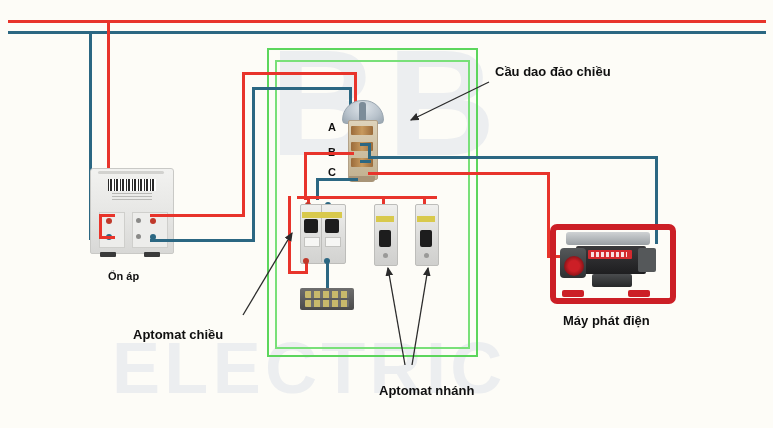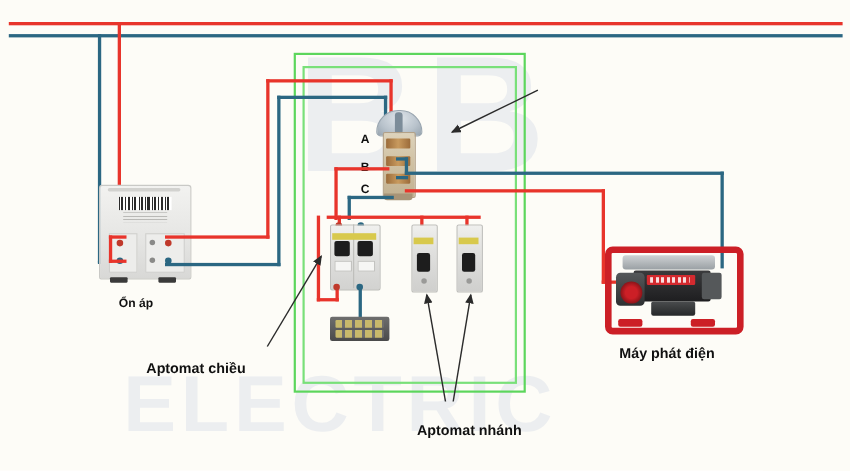--- a/index.html
+++ b/index.html
@@ -187,18 +187,19 @@
     </defs>
 
     <line x1="489" y1="82" x2="411" y2="120" stroke="#2b2b2b" stroke-width="1.3" marker-end="url(#arrowhead)"></line>
 
     <line x1="243" y1="315" x2="292" y2="233" stroke="#2b2b2b" stroke-width="1.3" marker-end="url(#arrowhead)"></line>
 
     <line x1="405" y1="365" x2="388" y2="268" stroke="#2b2b2b" stroke-width="1.3" marker-end="url(#arrowhead)"></line>
     <line x1="412" y1="365" x2="428" y2="268" stroke="#2b2b2b" stroke-width="1.3" marker-end="url(#arrowhead)"></line>
   </svg>
 
+  <div class="lbl" style="left:495px;top:64px;font-size:13px;">Cầu dao đảo chiều</div>
   <div class="lbl" style="left:108px;top:270px;font-size:11px;">Ổn áp</div>
   <div class="lbl" style="left:133px;top:327px;font-size:13px;">Aptomat chiều</div>
   <div class="lbl" style="left:379px;top:383px;font-size:13px;">Aptomat nhánh</div>
   <div class="lbl" style="left:563px;top:313px;font-size:13px;">Máy phát điện</div>
 
 </div>
 
 </body></html>

